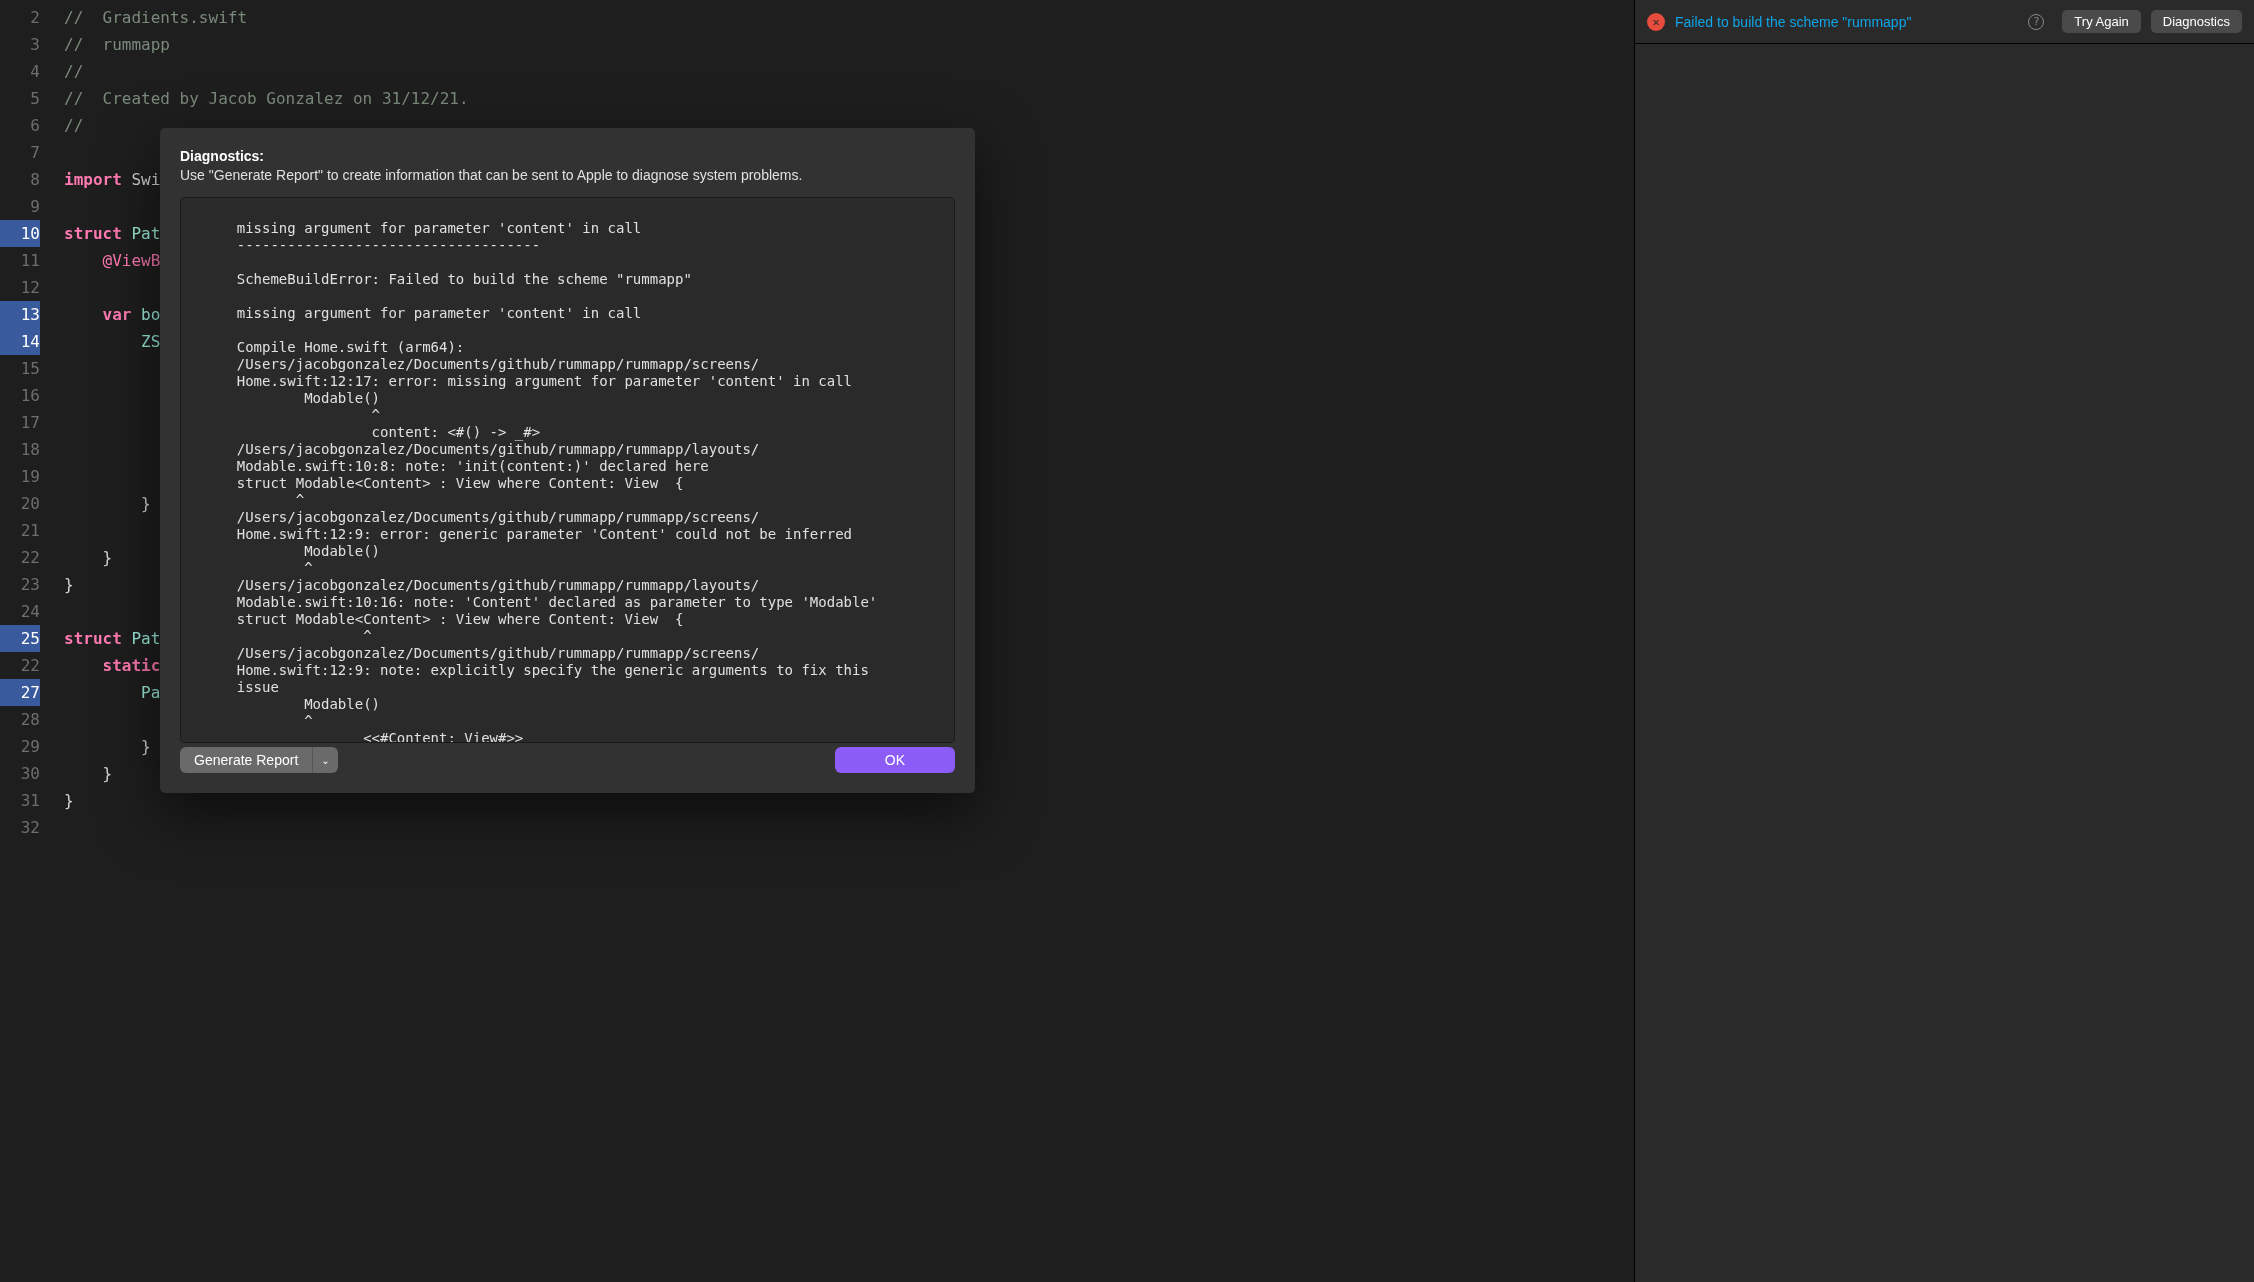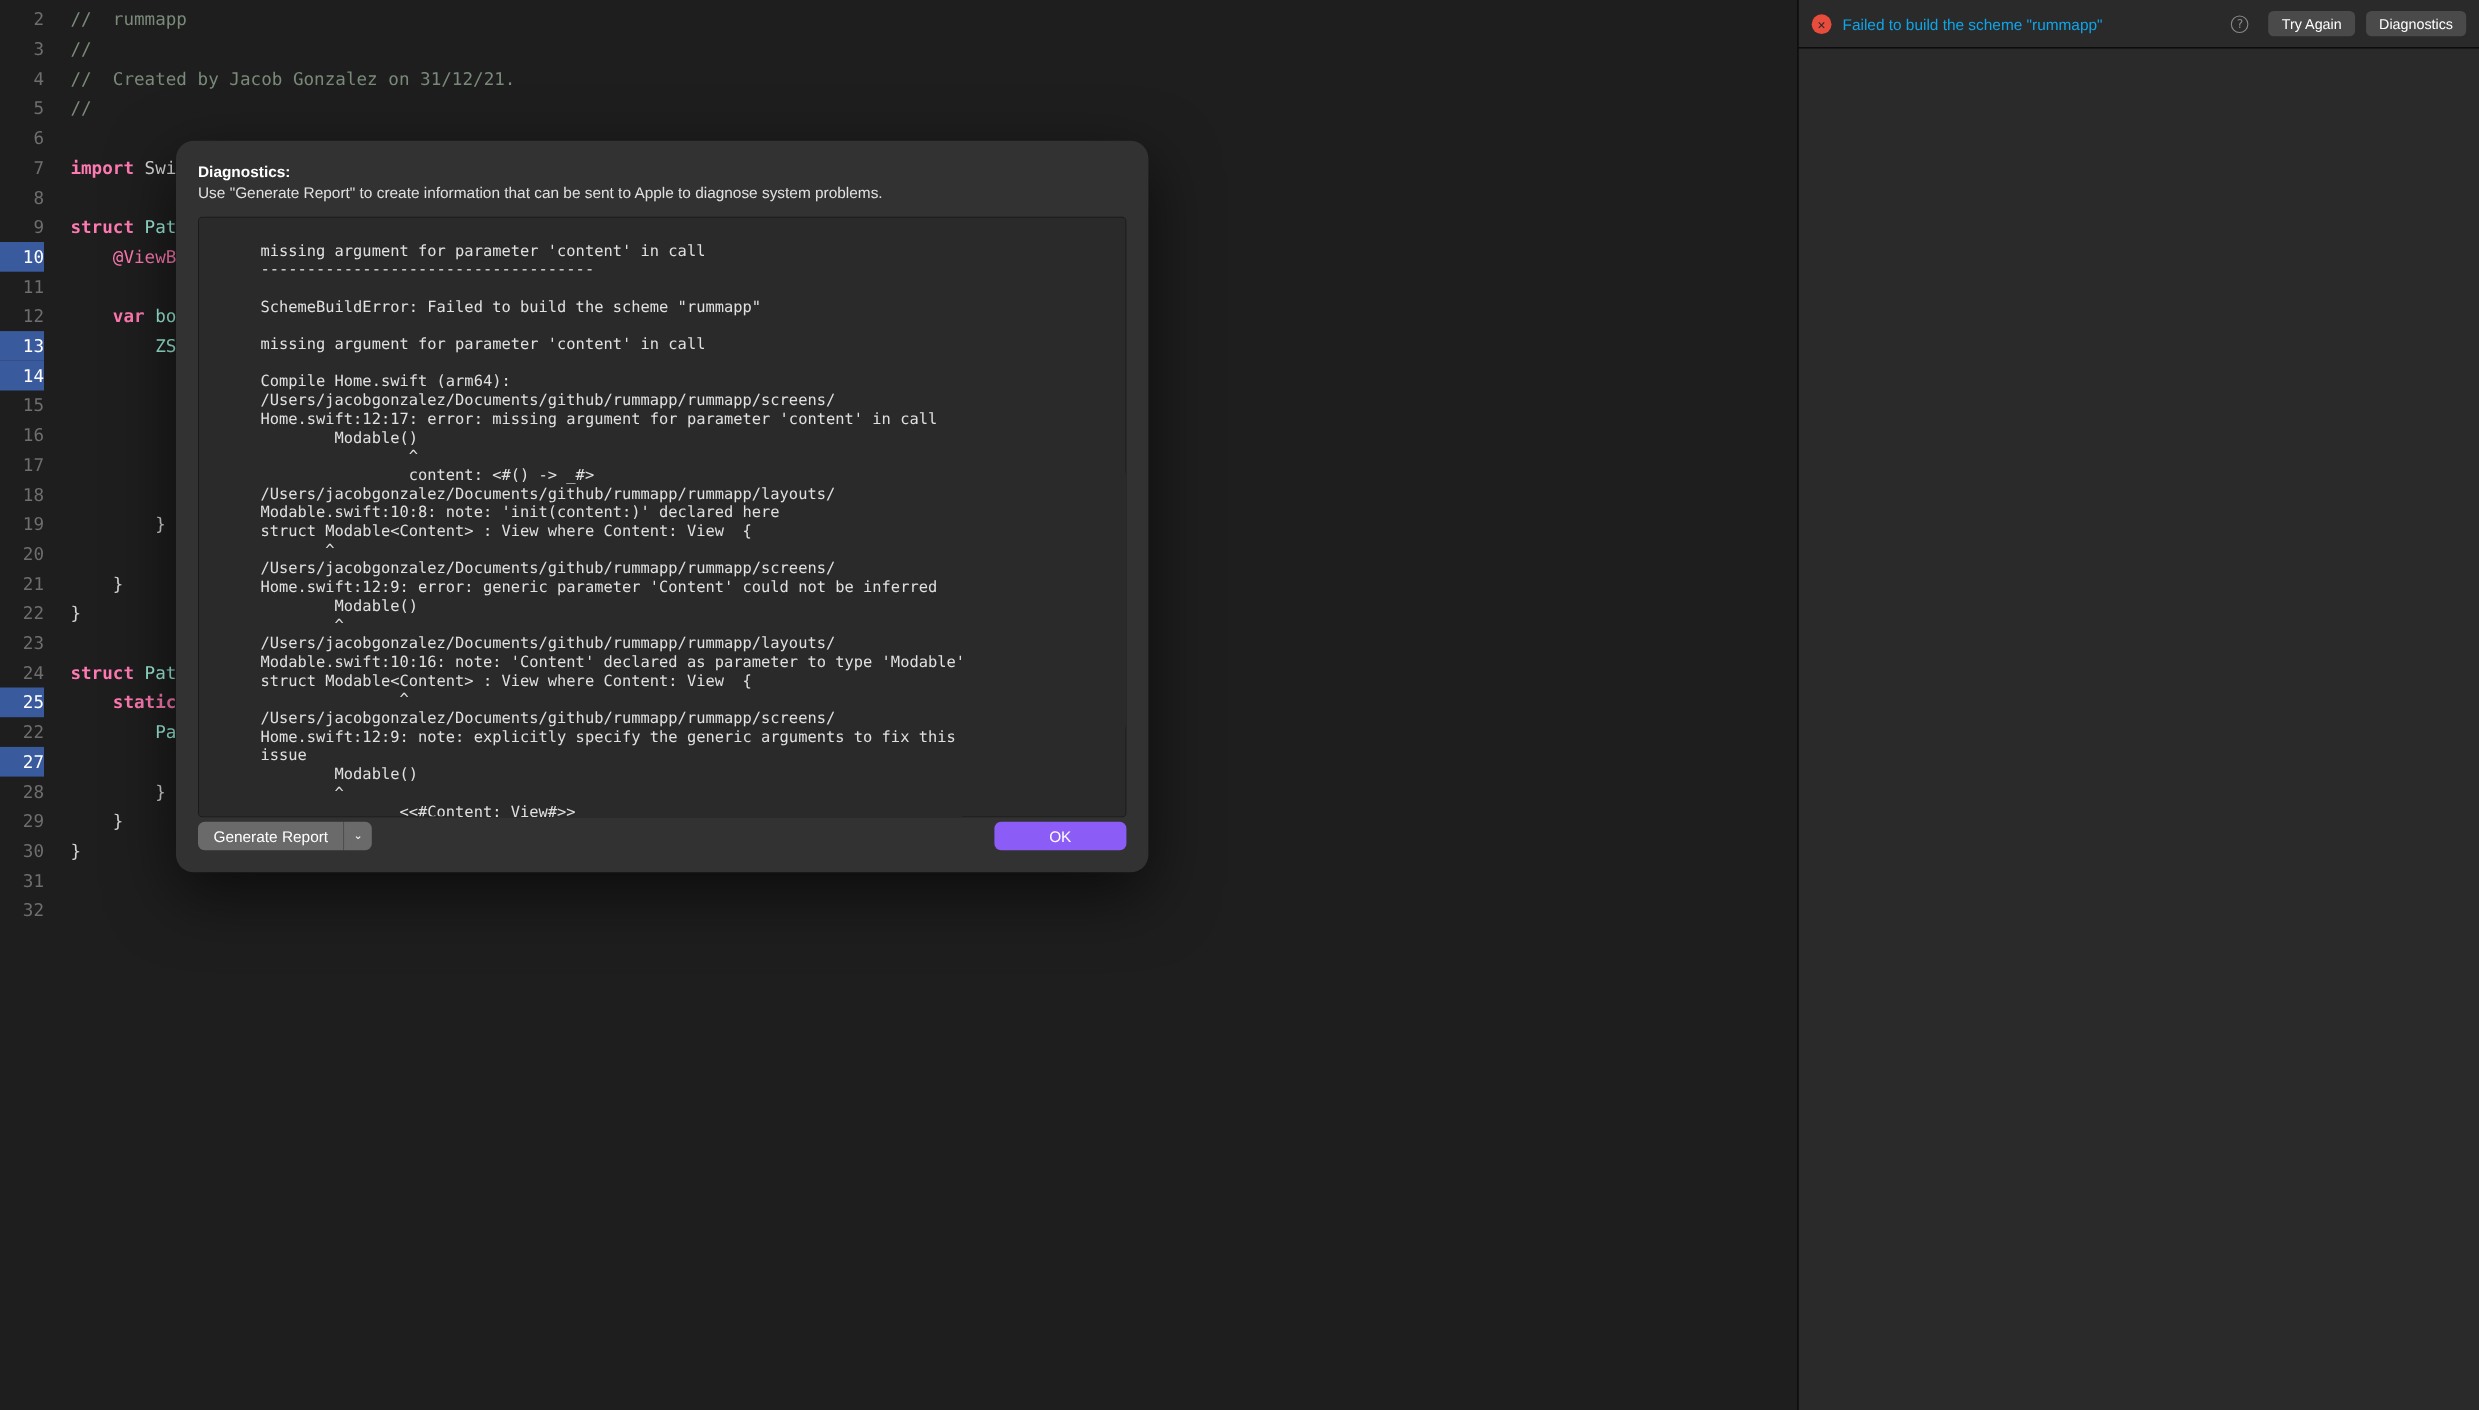--- a/index.html
+++ b/index.html
@@ -129,23 +129,23 @@
       border-radius: 5px;
       font-family: -apple-system, BlinkMacSystemFont, sans-serif;
       font-size: 13px;
       cursor: pointer;
     }
     
     .dialog-overlay {
       position: absolute;
       top: 128px;
       left: 160px;
-      width: 884px;
+      width: 815px;
       background: #323232;
-      border-radius: 16px;
+      border-radius: 5px;
       box-shadow: 0 20px 60px rgba(0,0,0,0.6);
       padding: 20px;
     }
     
     .dialog-title {
       font-family: -apple-system, BlinkMacSystemFont, sans-serif;
       font-size: 14px;
       font-weight: bold;
       color: #fff;
       margin-bottom: 3px;
@@ -248,20 +248,21 @@
       <div class="gutter-line marked">25</div>
       <div class="gutter-line">22</div>
       <div class="gutter-line marked">27</div>
       <div class="gutter-line">28</div>
       <div class="gutter-line">29</div>
       <div class="gutter-line">30</div>
       <div class="gutter-line">31</div>
       <div class="gutter-line">32</div>
     </div>
   <div class="code-area" id="code-area">
+      <div class="code-line"><span class="comment">//  Gradients.swift</span></div>
       <div class="code-line"><span class="comment">//  rummapp</span></div>
       <div class="code-line"><span class="comment">//</span></div>
       <div class="code-line"><span class="comment">//  Created by Jacob Gonzalez on 31/12/21.</span></div>
       <div class="code-line"><span class="comment">//</span></div>
       <div class="code-line"></div>
       <div class="code-line"><span class="keyword">import</span><span class="identifier"> Swif</span></div>
       <div class="code-line"></div>
       <div class="code-line"><span class="keyword">struct</span><span class="identifier"> </span><span class="type">Patt</span></div>
       <div class="code-line"><span class="identifier">    </span><span class="decorator">@ViewBu</span></div>
       <div class="code-line"></div>

